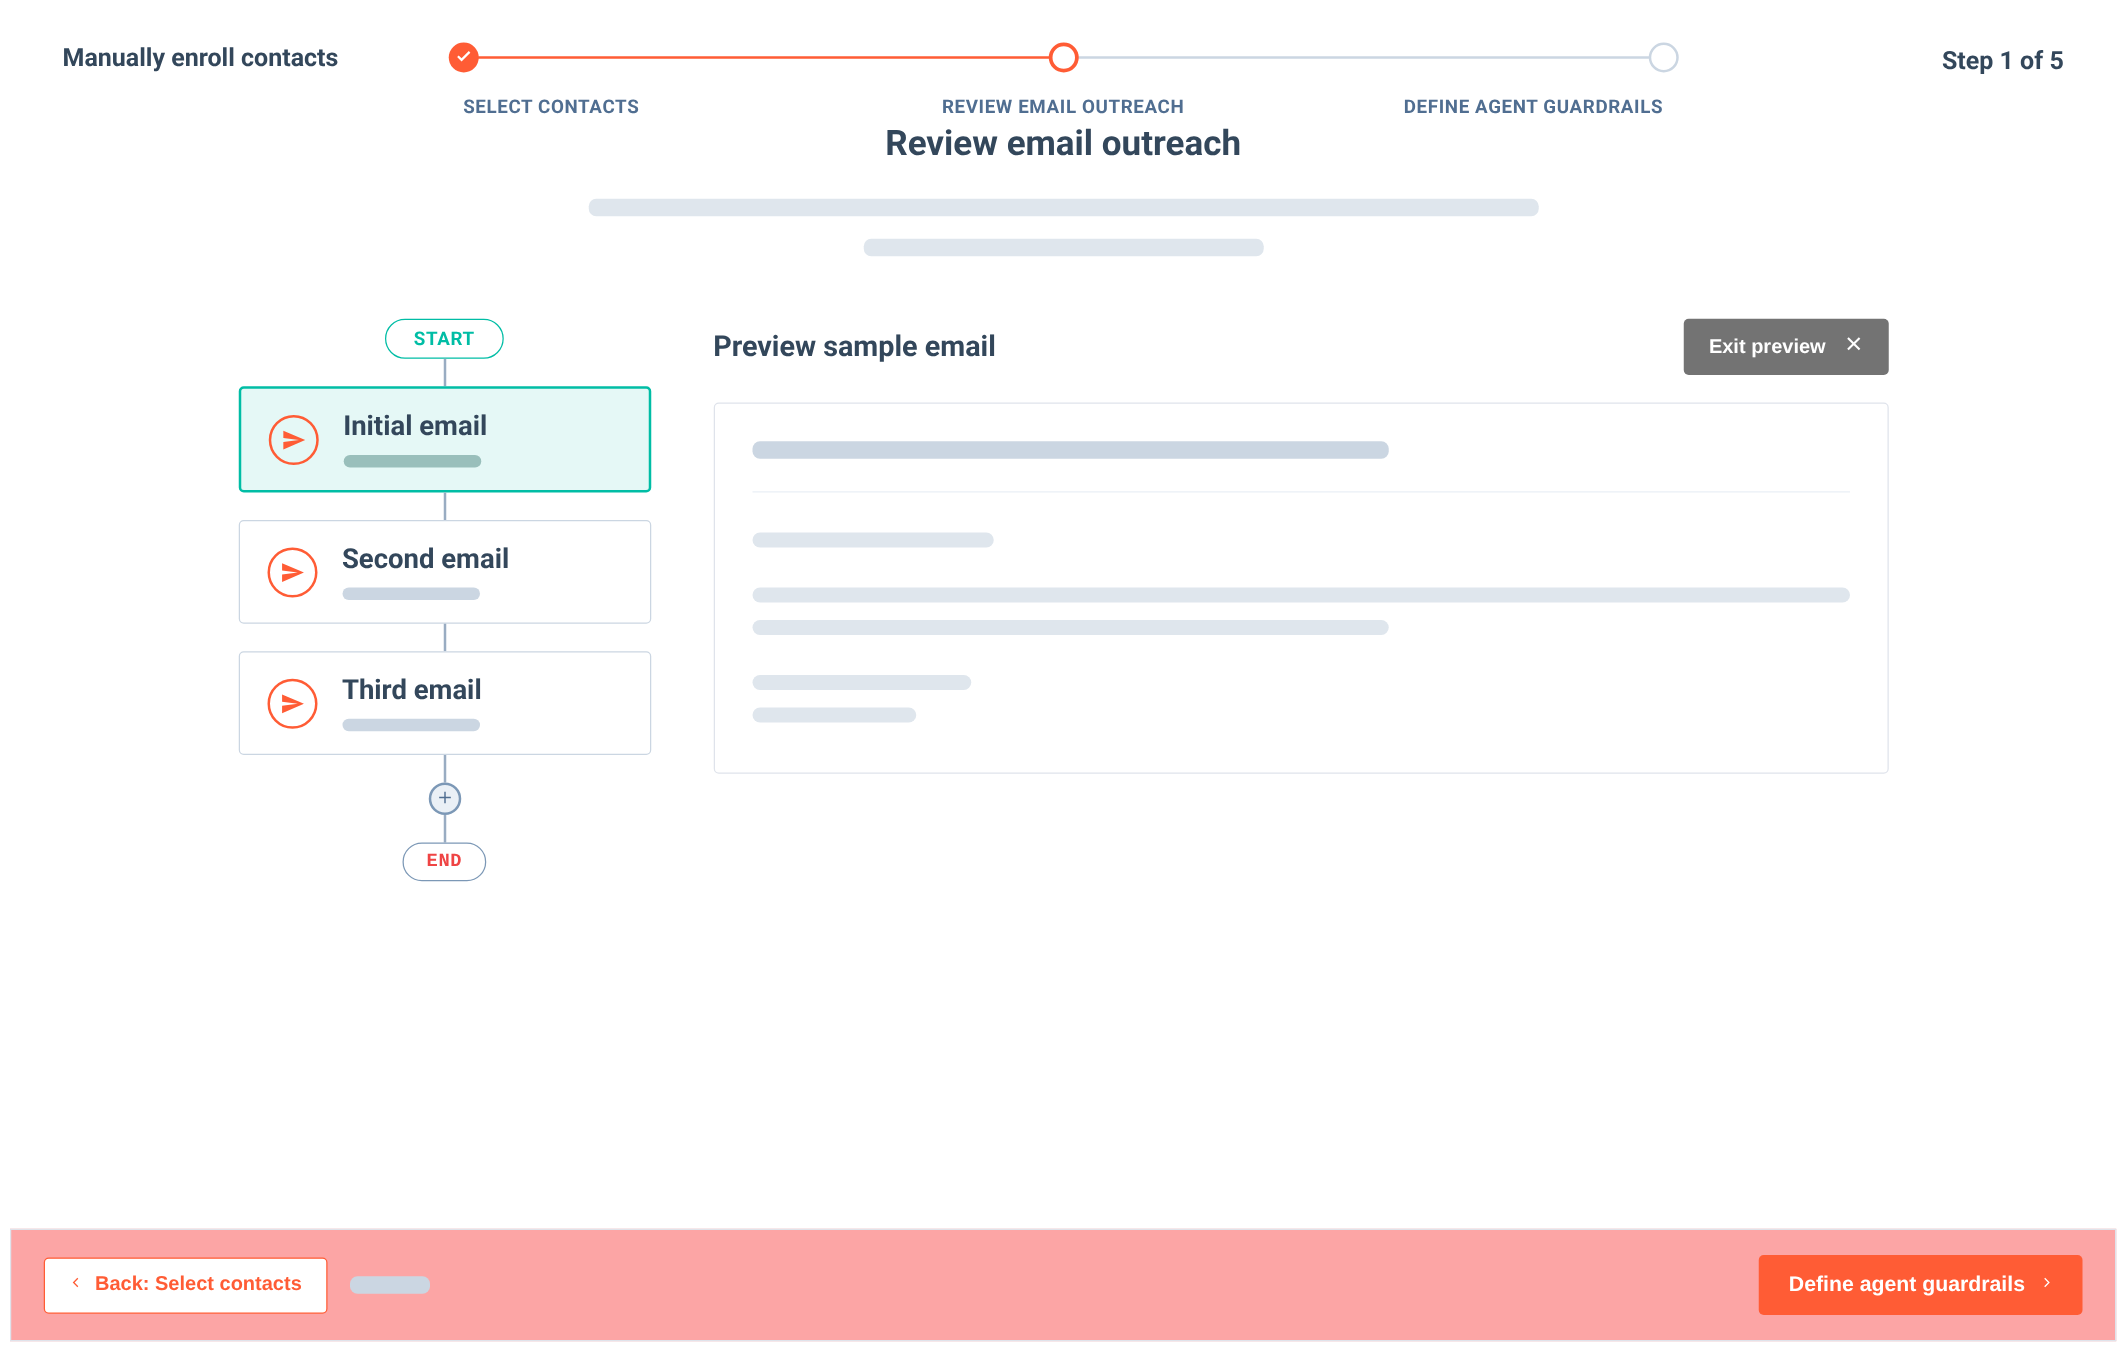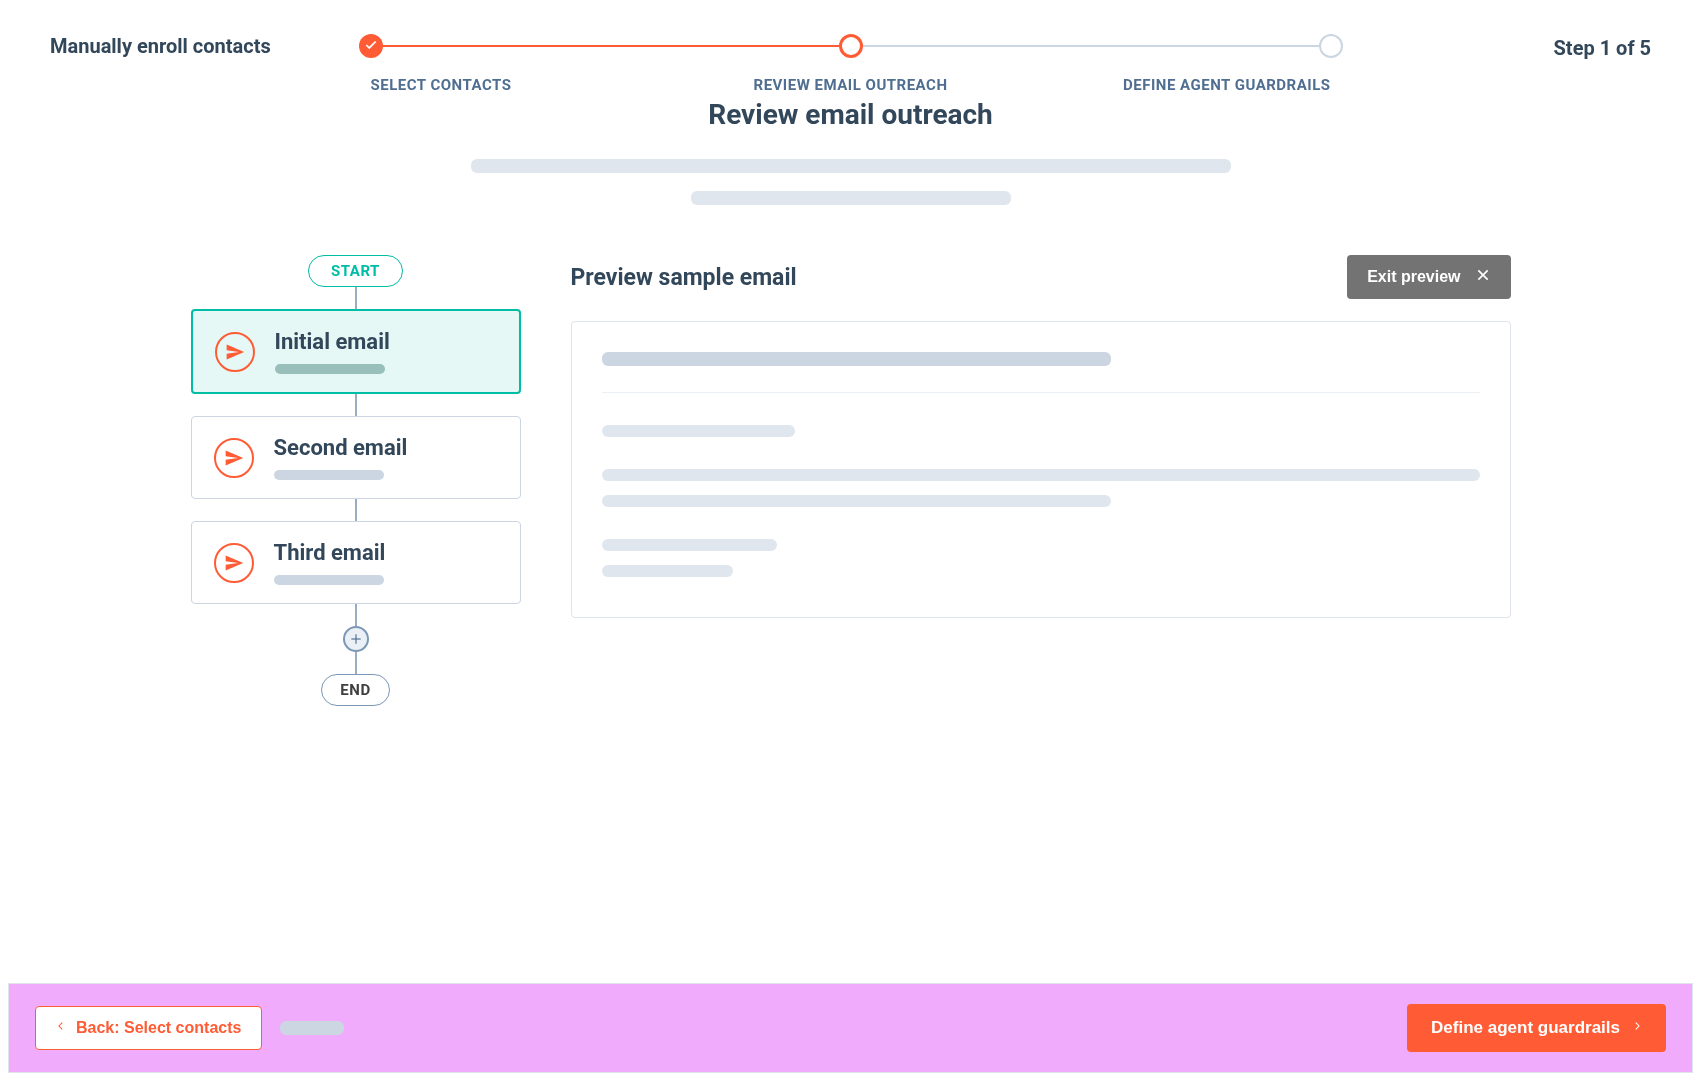--- a/index.html
+++ b/index.html
@@ -138,22 +138,23 @@
       color: #00bda5;
       border-radius: 999px;
       padding: 6px 22px;
       font-weight: 700;
       font-size: 15px;
       background: #fff;
       letter-spacing: .5px;
     }
     .flow-pill.end {
       border-color: #7c98b6;
-      color: #404040;
+      color: #ef4444;
       padding: 6px 18px;
+      font-family: Liberation Mono, monospace;
     }
     .flow-connector {
       width: 2px;
       height: 22px;
       background: #99acc2;
     }
     .flow-card {
       width: 100%;
       border: 1px solid #cbd6e2;
       border-radius: 4px;
@@ -247,21 +248,21 @@
     .pv-line.short1 { width: 22%; margin-bottom: 32px; }
     .pv-line.full { width: 100%; }
     .pv-line.mid { width: 58%; margin-bottom: 32px; }
     .pv-line.short2 { width: 20%; }
     .pv-line.short3 { width: 15%; margin-bottom: 0; }
 
     
     .footer {
       position: absolute;
       left: 8px; right: 8px; bottom: 8px;
-      background: #f0abfc;
+      background: #fca5a5;
       border: 1px solid #dfe3eb;
       padding: 20px 26px;
       display: flex;
       align-items: center;
       justify-content: space-between;
     }
     .footer-left { display: flex; align-items: center; gap: 18px; }
     .back-btn {
       background: #fff;
       border: 1.5px solid #ff5c35;

